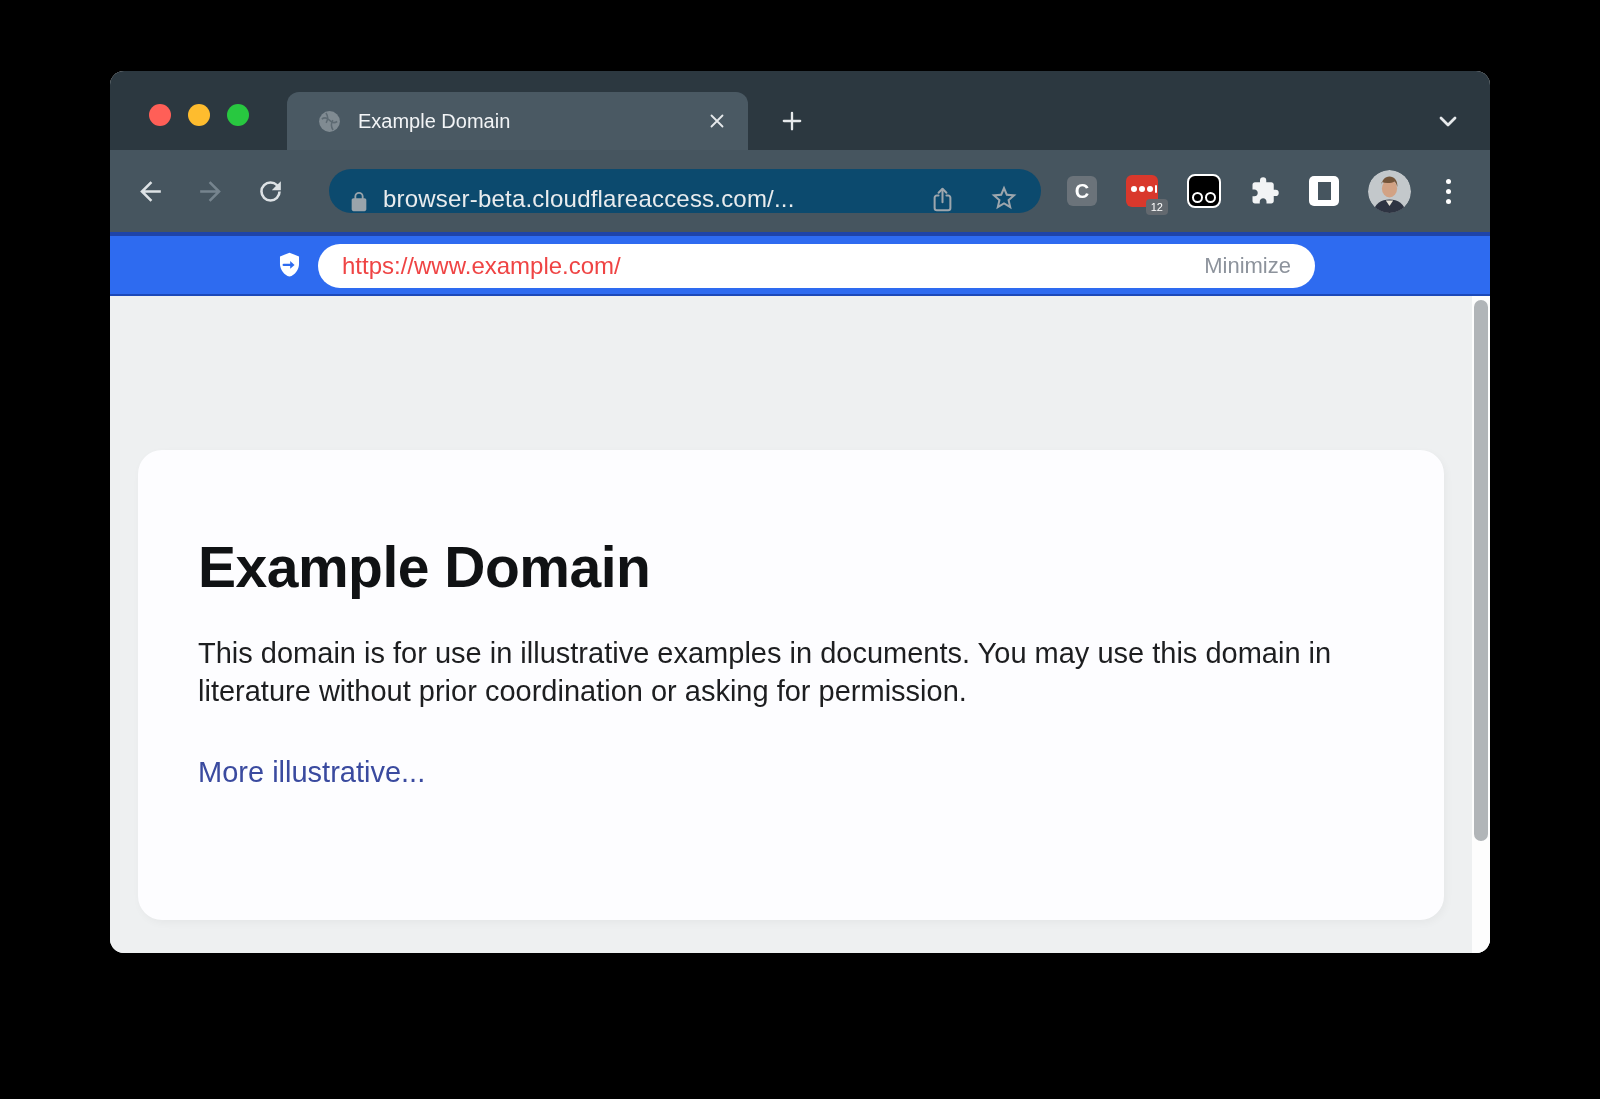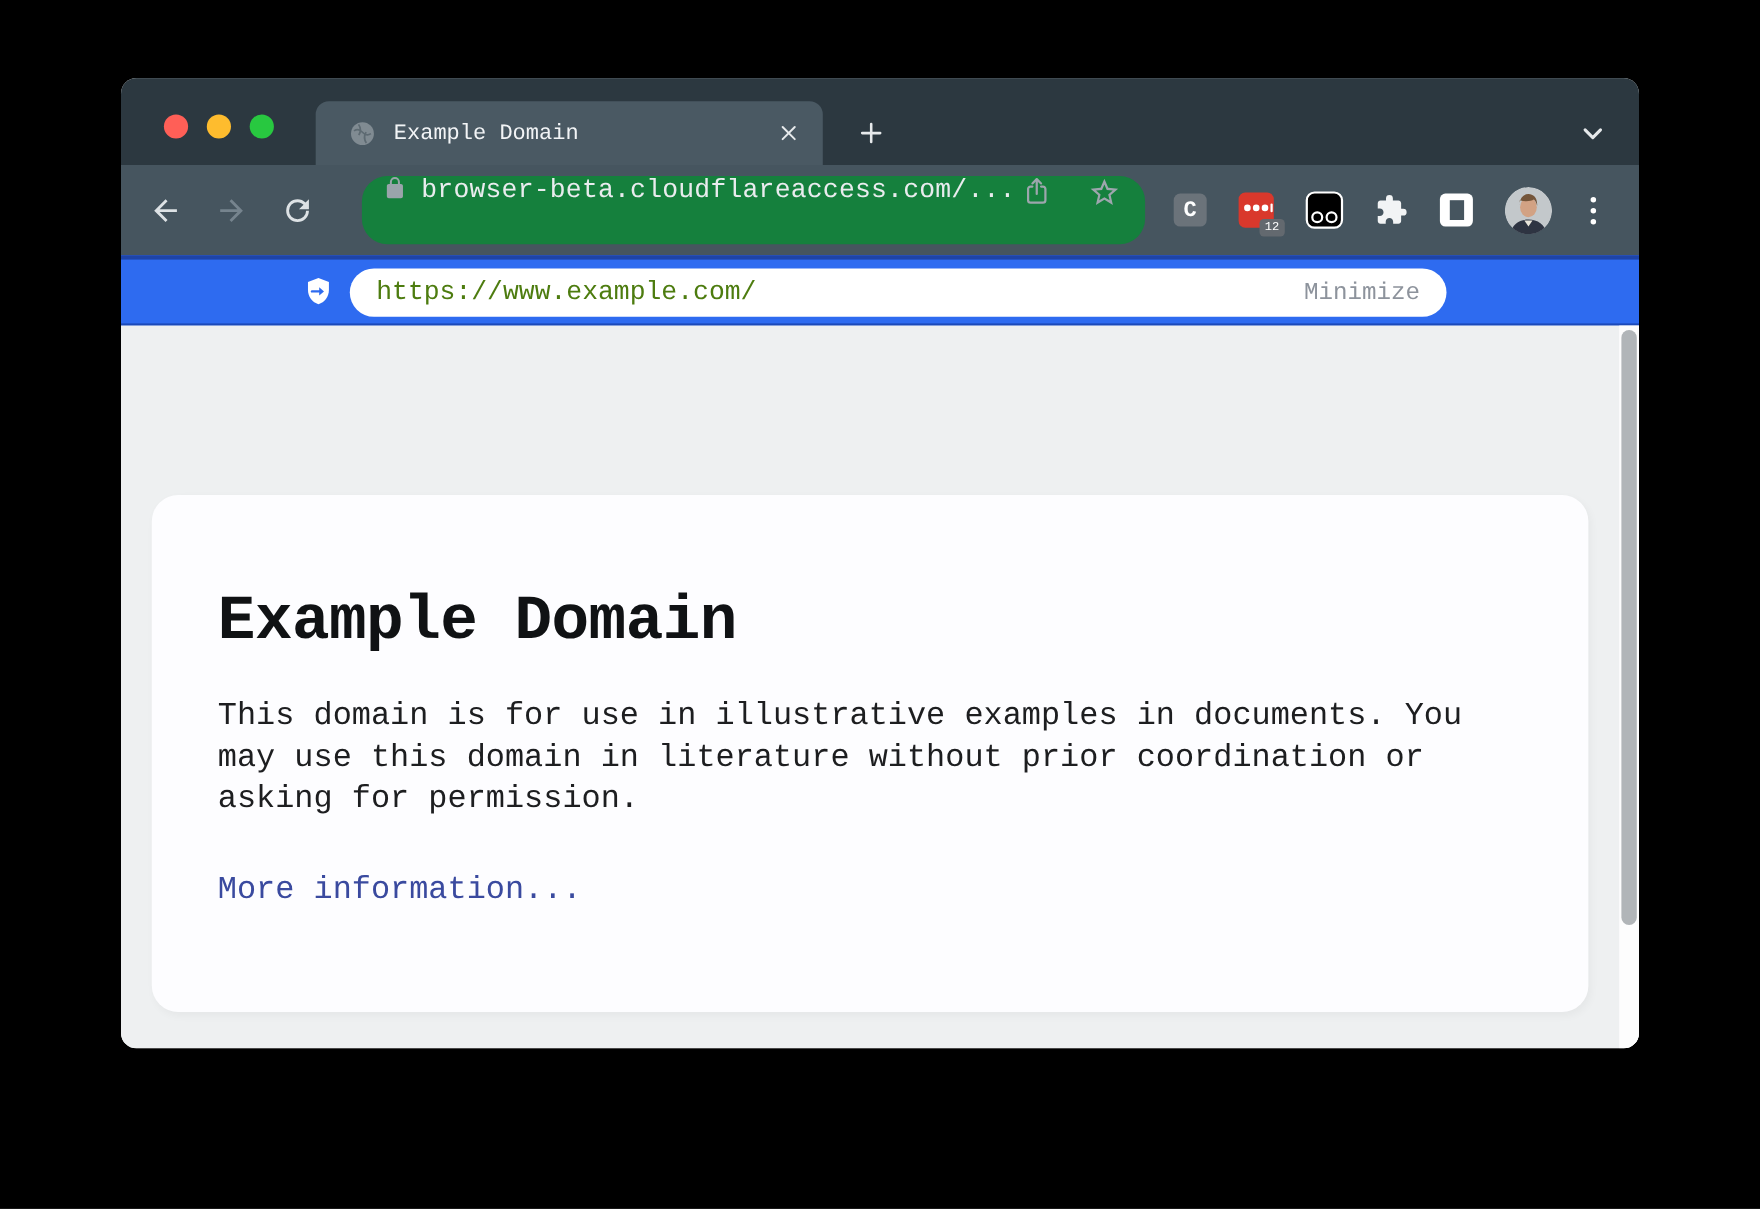--- a/index.html
+++ b/index.html
@@ -5,21 +5,21 @@
   * { box-sizing: border-box; }
   html,body { margin:0; padding:0; }
   body {
     width:1600px; height:1099px; background:#000;
     font-family:"Liberation Sans", sans-serif;
     position:relative; overflow:hidden;
   }
   .window{
     position:absolute; left:110px; top:71px; width:1380px; height:882px;
     border-radius:14px; overflow:hidden; background:#eef0f1;
-    display:flex; flex-direction:column;font-family:Liberation Mono, monospace;
+    display:flex; flex-direction:column;
   }
   
   .tabstrip{ height:79px; background:#2c3840; position:relative; flex:none; }
   .traffic{ position:absolute; left:39px; top:33px; display:flex; gap:17px; }
   .light{ width:22px; height:22px; border-radius:50%; }
   .light.red{ background:#ff5f57; }
   .light.yellow{ background:#febc2e; }
   .light.green{ background:#28c840; }
   .tab{
     position:absolute; left:177px; top:21px; width:461px; height:58px;
@@ -32,22 +32,22 @@
   .tab-close{ width:22px; height:22px; color:#e6e9eb; flex:none; display:flex;
     align-items:center; justify-content:center; }
   .newtab{ position:absolute; left:668px; top:36px; width:28px; height:28px; color:#e6e9eb; }
   .win-chevron{ position:absolute; left:1322px; top:36px; width:32px; height:28px; color:#e6e9eb; }
   
   .toolbar{ height:82px; background:#46555f; flex:none;
     display:flex; align-items:center; padding:0 24px 0 25px; }
   .nav-btn{ width:31px; height:31px; color:#dde2e5; margin-right:29px; flex:none; }
   .nav-btn.disabled{ color:#76848e; }
   .omnibox{
-    width:712px; height:62px; background:#15803d; border-radius:23px;
-    display:flex; align-items:flex-start; padding:0 22px 0 19px; flex:none; margin-left:14px;
+    width:712px; height:44px; background:#0c4a6e; border-radius:23px;
+    display:flex; align-items:flex-end; padding:0 22px 0 19px; flex:none; margin-left:14px;
   }
   .lock{ width:22px; height:22px; color:#9aa4ab; flex:none; }
   .omni-url{ color:#e9ecee; font-size:24px; font-weight:500; margin-left:13px; flex:1;
     white-space:nowrap; overflow:hidden; letter-spacing:.2px; }
   .omni-ic{ width:27px; height:27px; color:#9da6ad; flex:none; }
   .omni-ic.star{ margin-left:33px; width:30px; height:30px; }
   .ext-row{ display:flex; align-items:center; gap:29px; margin-left:26px; }
   .ext-c{ width:30px; height:30px; border-radius:6px; background:#6b737a; color:#fff;
     font-size:20px; font-weight:700; display:flex; align-items:center; justify-content:center; }
   .ext-red{ width:32px; height:32px; border-radius:6px; background:#d9382c; position:relative; flex:none; }
@@ -66,21 +66,21 @@
   .menu-dots{ display:flex; flex-direction:column; gap:5px; padding:0 6px; }
   .menu-dots i{ width:5px; height:5px; background:#fff; border-radius:50%; }
   
   .accessbar{ height:64px; background:#2e6bf0; border-top:4px solid #1e44a8;
     border-bottom:2px solid #1c49b8; position:relative; flex:none; }
   .shield{ position:absolute; left:166px; top:15px; width:27px; height:28px; }
   .remote-pill{
     position:absolute; left:208px; top:8px; width:997px; height:44px;
     background:#fff; border-radius:22px; display:flex; align-items:center; padding:0 24px;
   }
-  .remote-url{ font-size:24px; color:#4d7c0f; flex:1; white-space:nowrap; overflow:hidden; }
+  .remote-url{ font-size:24px; color:#ef4444; flex:1; white-space:nowrap; overflow:hidden; }
   .minimize{ font-size:22px; color:#8d939c; flex:none; }
   
   .content{ flex:1; background:#eef0f1; position:relative; }
   .card{
     position:absolute; left:28px; top:154px; width:1306px; height:470px;
     background:#fdfdff; border-radius:24px; box-shadow:2px 3px 8px rgba(0,0,0,.04);
     padding:84px 90px 0 60px;
   }
   .card h1{ margin:0; font-size:57px; font-weight:700; color:#101214; letter-spacing:-.5px; }
   .card p{ margin:34px 0 12px; font-size:29px; line-height:38px; color:#1d1e20; max-width:1150px; }
@@ -225,20 +225,20 @@
     <div class="remote-pill">
       <span class="remote-url">https://www.example.com/</span>
       <span class="minimize">Minimize</span>
     </div>
   </div>
 
   <div class="content">
     <div class="card">
       <h1>Example Domain</h1>
       <p>This domain is for use in illustrative examples in documents. You may use this domain in literature without prior coordination or asking for permission.</p>
-      <a href="#">More information...</a>
+      <a href="#">More illustrative...</a>
     </div>
     <div class="scrollbar">
       <div class="scroll-thumb"></div>
     </div>
   </div>
 
 </div>
 
 </body></html>

